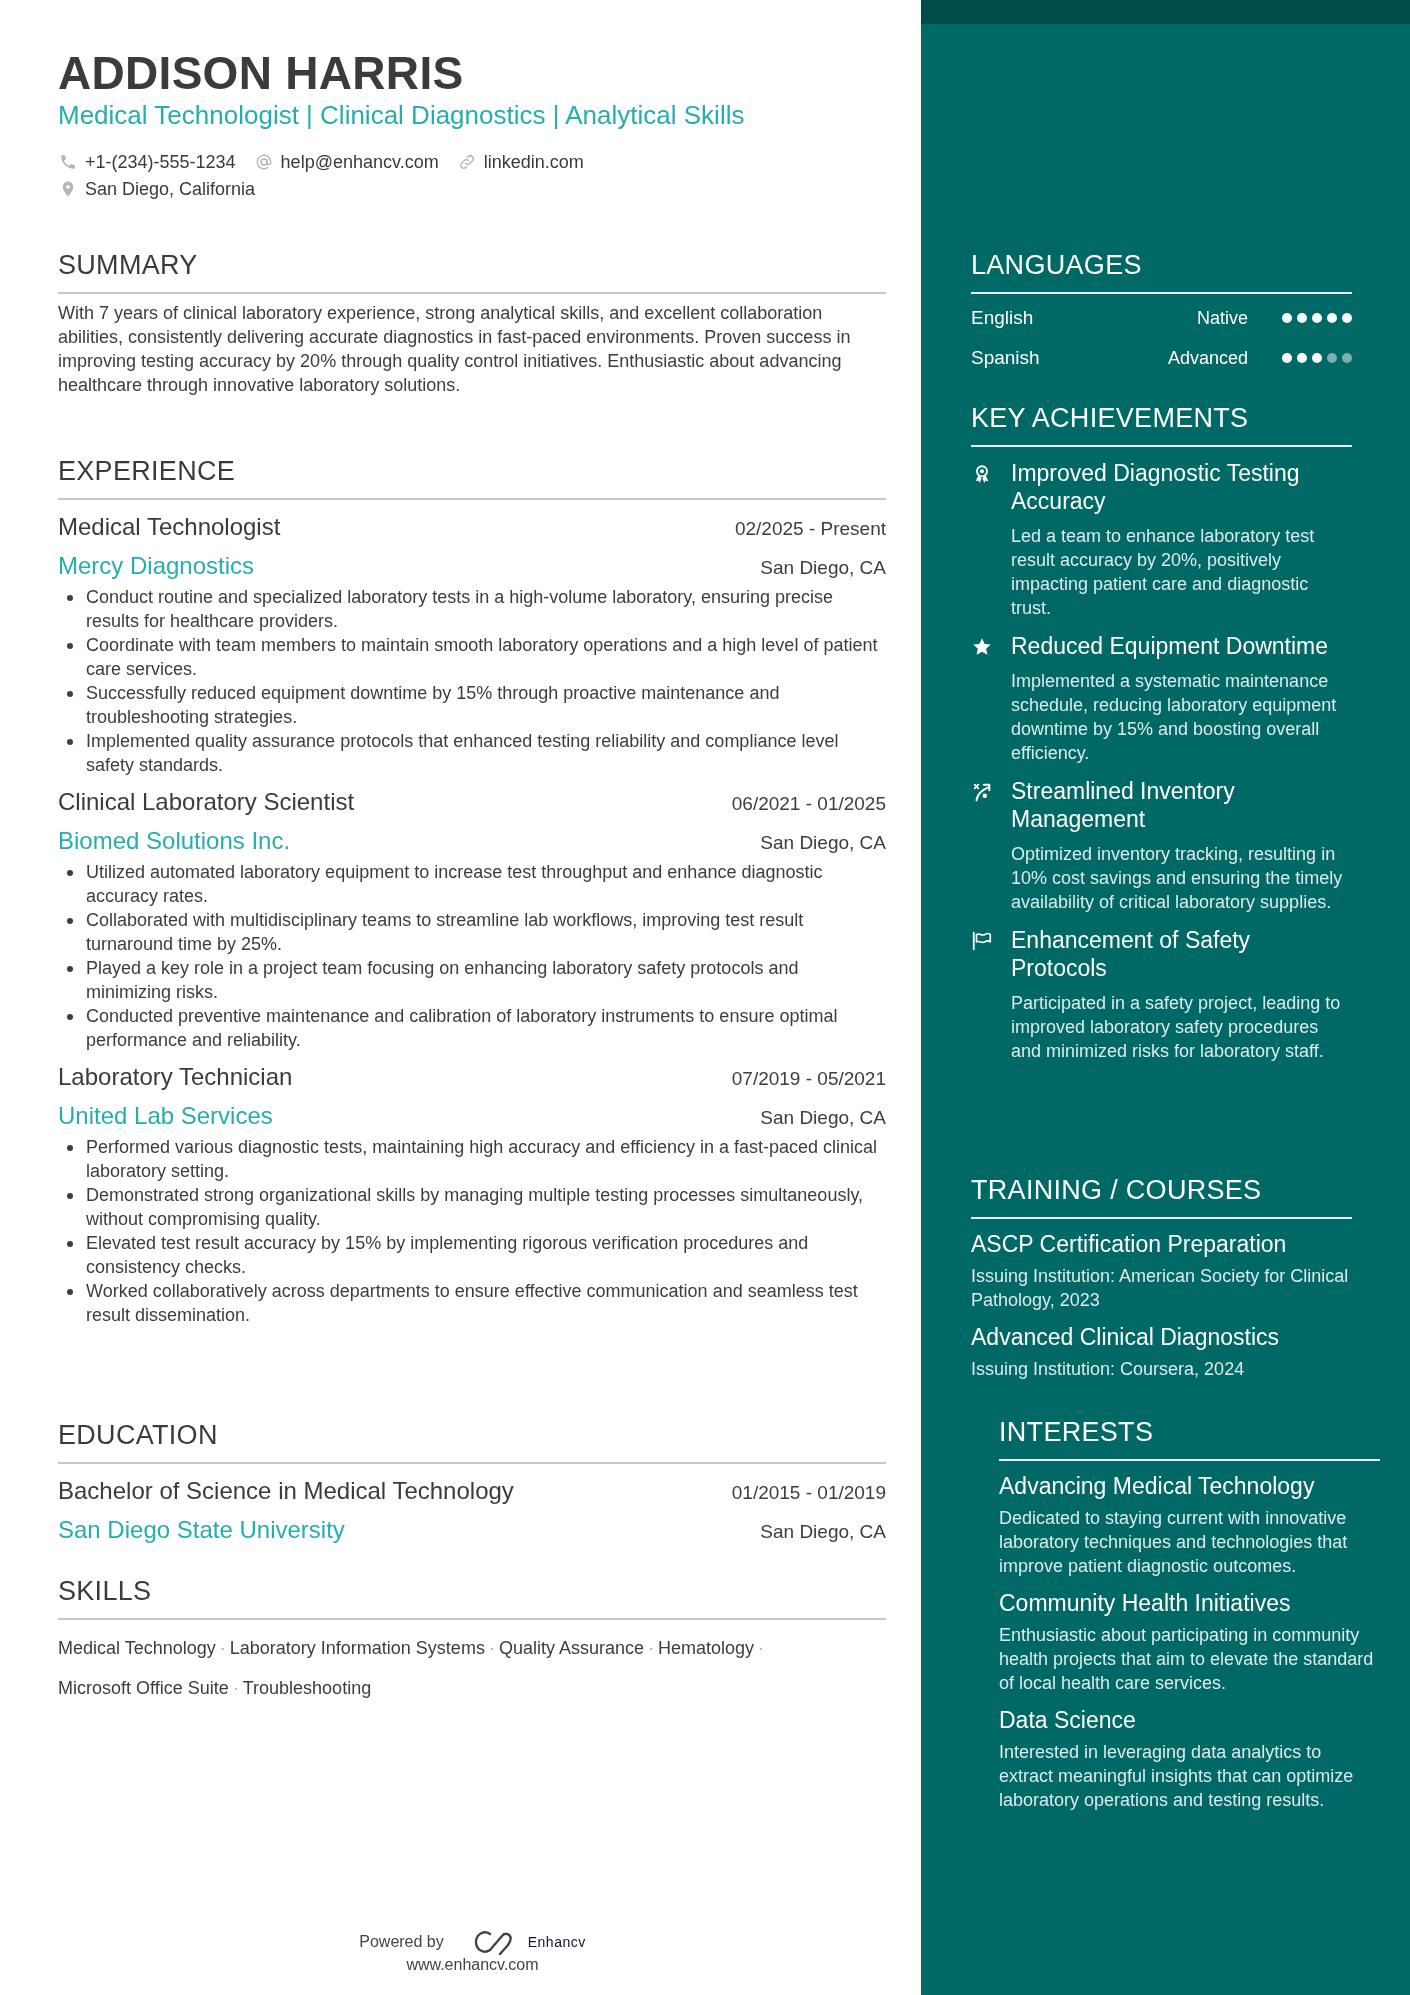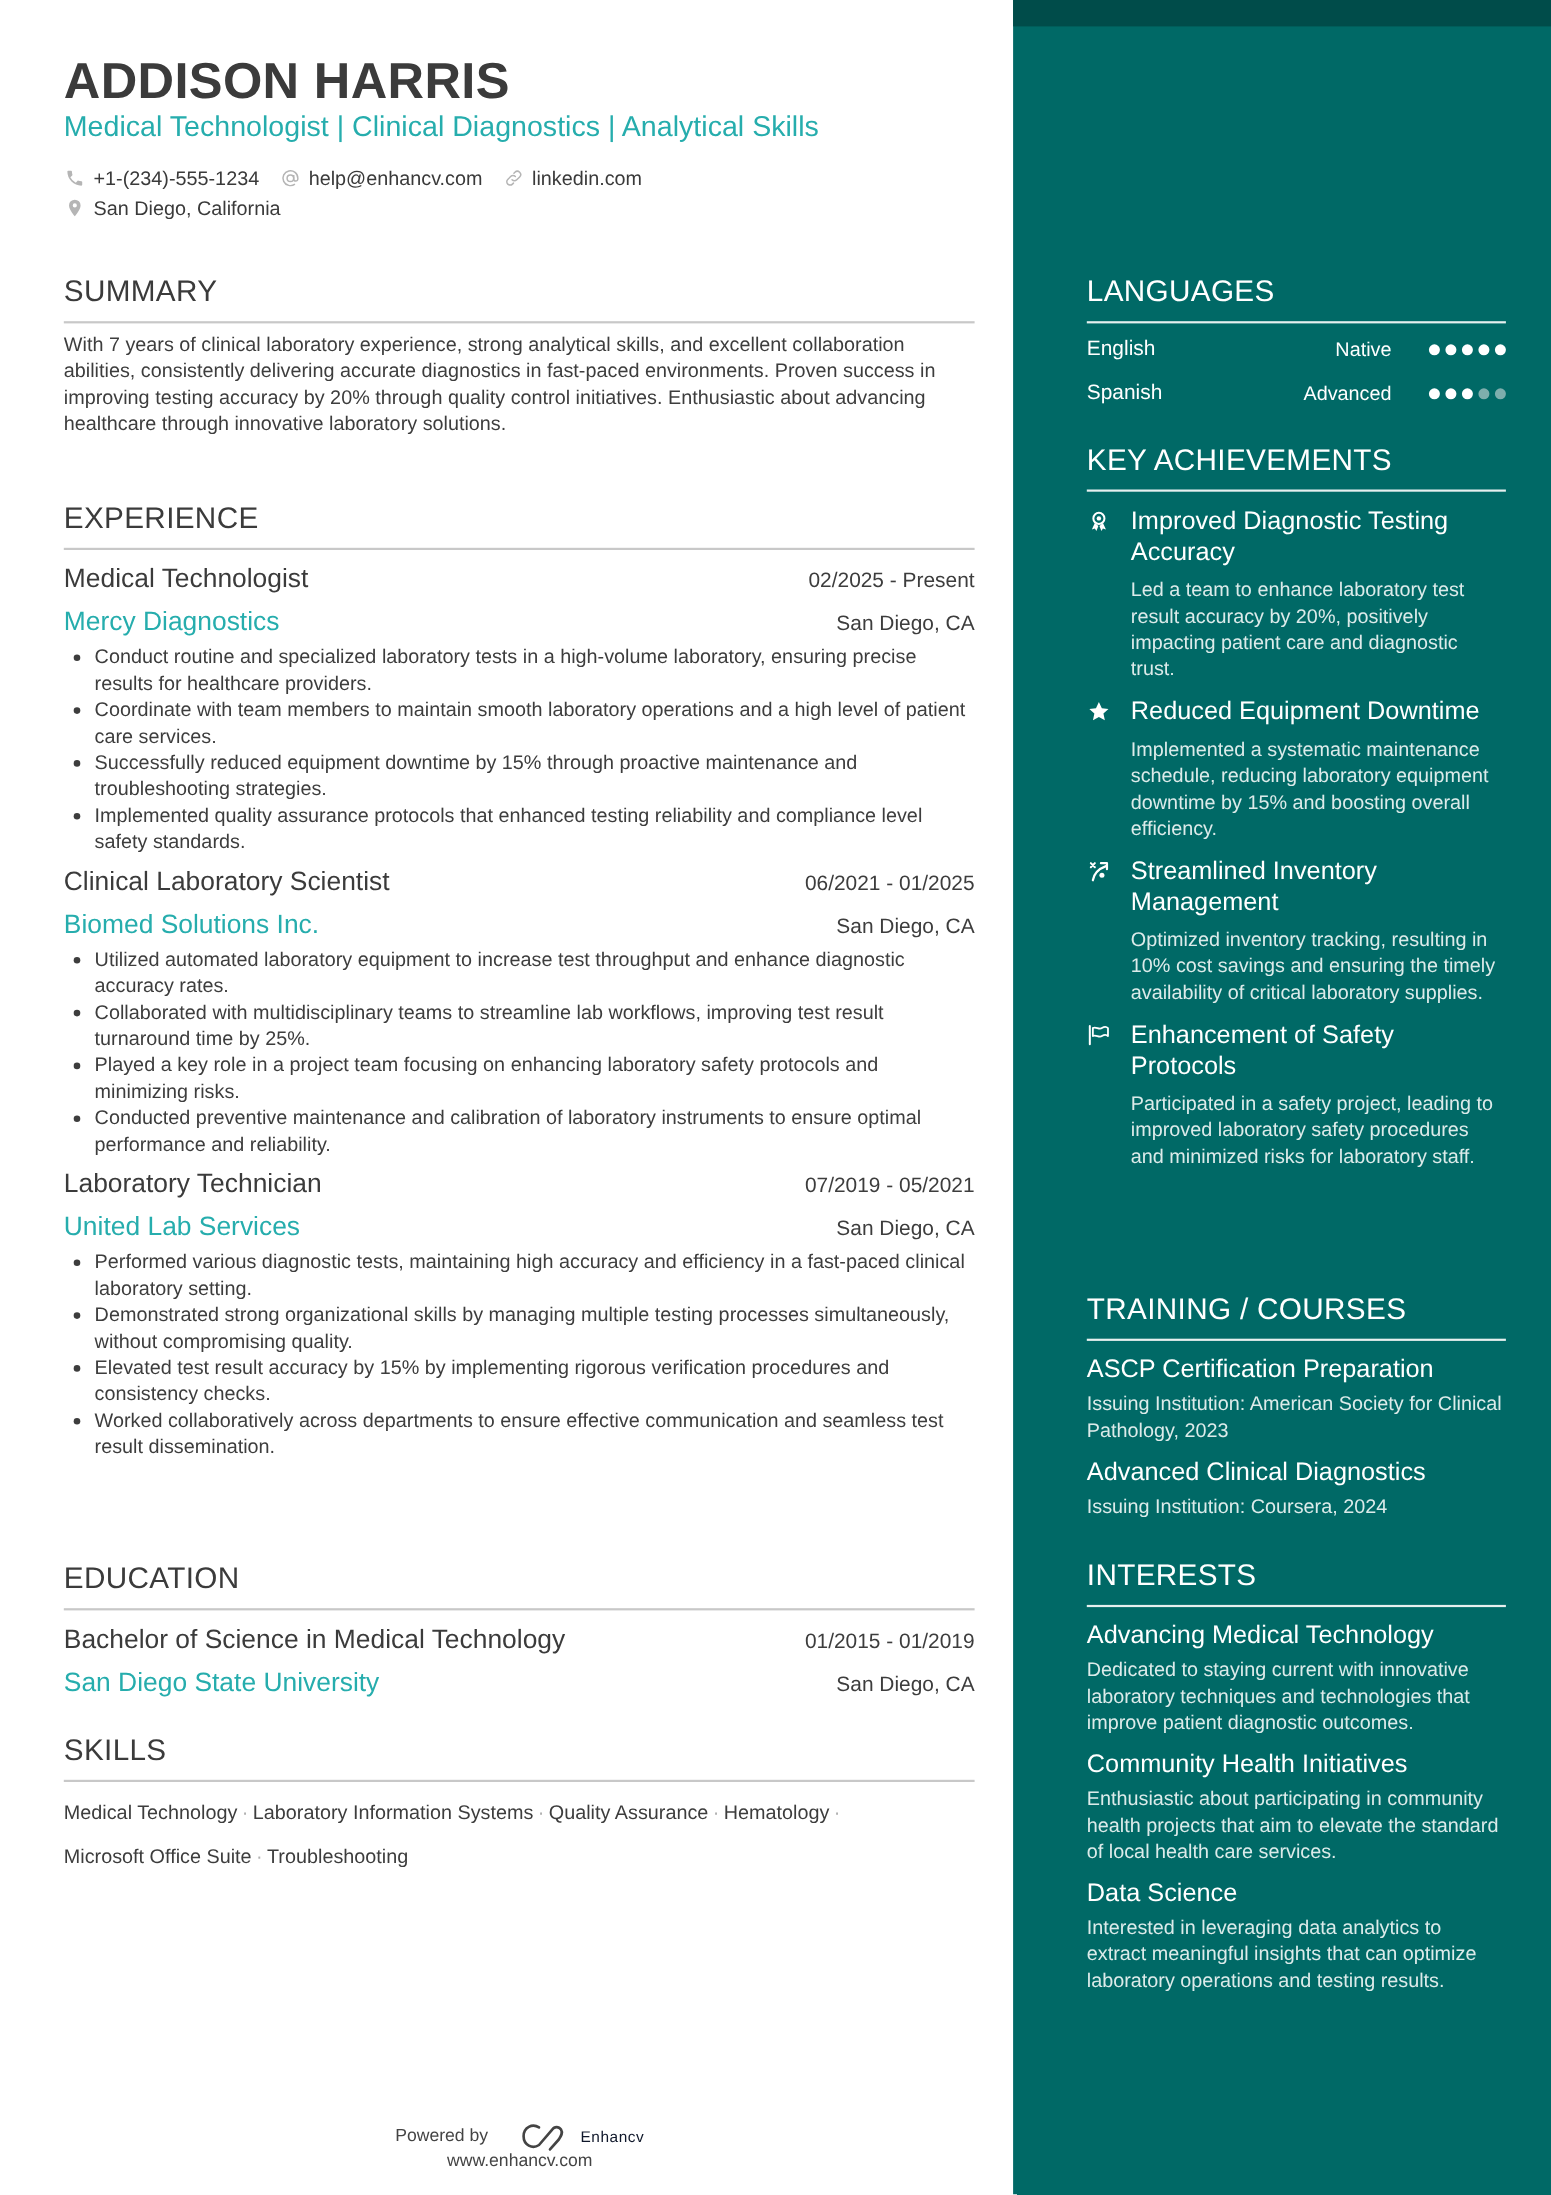--- a/index.html
+++ b/index.html
@@ -44,21 +44,21 @@
     .footer { position: absolute; top: 1928px; left: 65px; width: 815px; height: 36px; display: flex; align-items: center; justify-content: space-between; flex-direction: column; }
     .powered { display: flex; align-items: center; font-size: 16px; color: #444; }
     .brand { display: flex; align-items: center; margin-left: 28px; }
     .brand svg { width: 48px; height: 28px; }
     .brand-name { font-size: 14px; color: #0f172a; margin-left: 8px; letter-spacing: 0.5px; }
     .site { font-size: 16px; color: #444; }
 
     
     .sidebar { position: absolute; left: 921px; top: 0; width: 489px; height: 1995px; background: #006966; }
     .sidebar-band { position: absolute; left: 0; top: 0; width: 489px; height: 24px; background: #004c4a; }
-    .side-inner { position: absolute; left: 67px; width: 381px; color: #ffffff; }
+    .side-inner { position: absolute; left: 50px; width: 381px; color: #ffffff; }
     .side-title { font-size: 27px; color: #ffffff; line-height: 34px; letter-spacing: 0.3px; }
     .side-rule { height: 2px; background: #e6f0ef; margin-top: 10px; }
 
     .languages { top: 248px; }
     .lang-row { display: flex; align-items: center; height: 40px; }
     .lang-name { flex: 1; font-size: 19px; }
     .lang-level { font-size: 18px; margin-right: 34px; }
     .dots { display: flex; width: 70px; justify-content: space-between; }
     .dot { width: 10px; height: 10px; border-radius: 50%; background: #ffffff; }
     .dot.off { background: #7eaead; }
@@ -70,21 +70,21 @@
     .ach-icon svg { width: 22px; height: 22px; }
     .ach-body { flex: 1; }
     .ach-title { font-size: 23px; line-height: 28px; color: #ffffff; }
     .ach-desc { font-size: 18px; line-height: 24px; color: #dcebea; margin-top: 9px; }
 
     .training { top: 1173px; }
     .course { margin-top: 10px; }
     .course-title { font-size: 23px; line-height: 30px; color: #fff; }
     .course-desc { font-size: 18px; line-height: 24px; color: #dcebea; margin-top: 5px; }
 
-    .interests { top: 1415px; }
+    .interests { top: 1415px; margin-left: 28px; }
     .interest { margin-top: 10px; }
     .interest-title { font-size: 23px; line-height: 30px; color: #fff; }
     .interest-desc { font-size: 18px; line-height: 24px; color: #dcebea; margin-top: 5px; }
   </style>
 </head>
 <body>
 
 <div class="left">
 
   <div class="name">ADDISON HARRIS</div>

